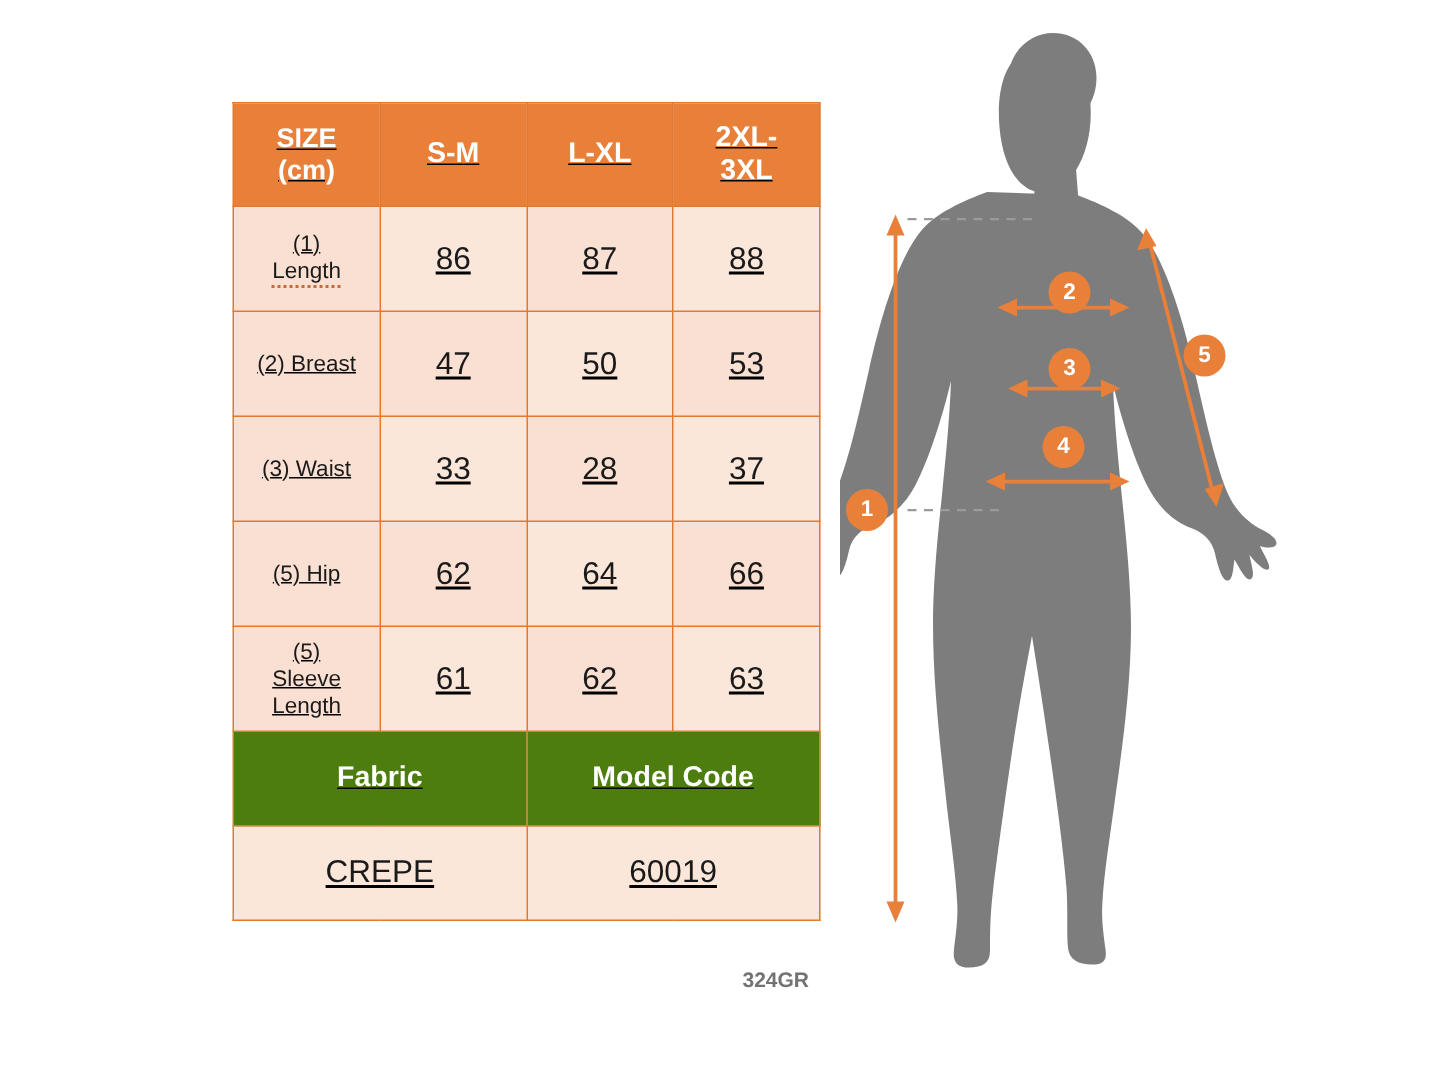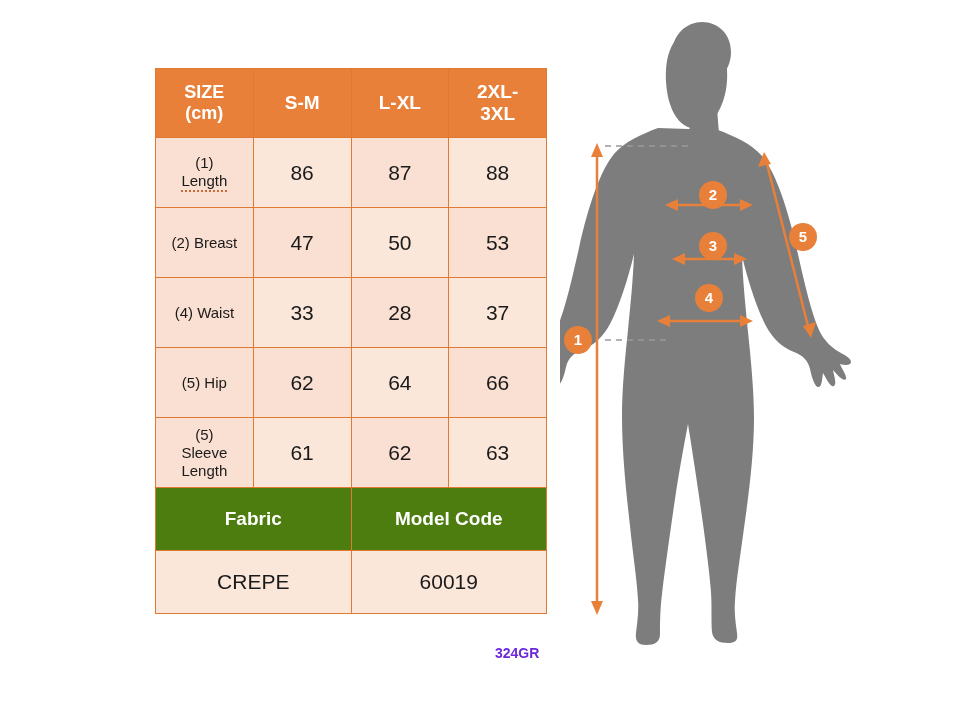--- a/index.html
+++ b/index.html
@@ -14,20 +14,21 @@
     font-family: "Liberation Sans", sans-serif;
     overflow: hidden;
   }
 
   
   .chart-wrap {
     position: absolute;
     left: 155px;
     top: 68px;
     width: 464px;
+    text-decoration: underline;
   }
   table.size-table {
     border-collapse: collapse;
     width: 392px;
     table-layout: fixed;
   }
   table.size-table td, table.size-table th {
     border: 1px solid #e07a33;
     text-align: center;
     vertical-align: middle;
@@ -69,21 +70,21 @@
     color: #1a1a1a;
     font-size: 21px;
     height: 62px;
     margin-left: 28px;
   }
   .code {
     position: absolute;
     left: 495px;
     top: 645px;
     font-size: 14px;
-    color: #6d28d9;
+    color: #737373;
     font-weight: bold;
   }
   .squiggle {
     border-bottom: 2px dotted #c86a3a;
     padding-bottom: 0px;
   }
 
   
   .figure-panel {
     position: absolute;
@@ -143,21 +144,21 @@
       </tr>
 
       <tr class="datarow">
         <td class="rowlabel">(2) Breast</td>
         <td class="val alt">47</td>
         <td class="val">50</td>
         <td class="val alt">53</td>
       </tr>
 
       <tr class="datarow">
-        <td class="rowlabel">(4) Waist</td>
+        <td class="rowlabel">(3) Waist</td>
         <td class="val">33</td>
         <td class="val alt">28</td>
         <td class="val">37</td>
       </tr>
 
       <tr class="datarow">
         <td class="rowlabel">(5) Hip</td>
         <td class="val alt">62</td>
         <td class="val">64</td>
         <td class="val alt">66</td>

